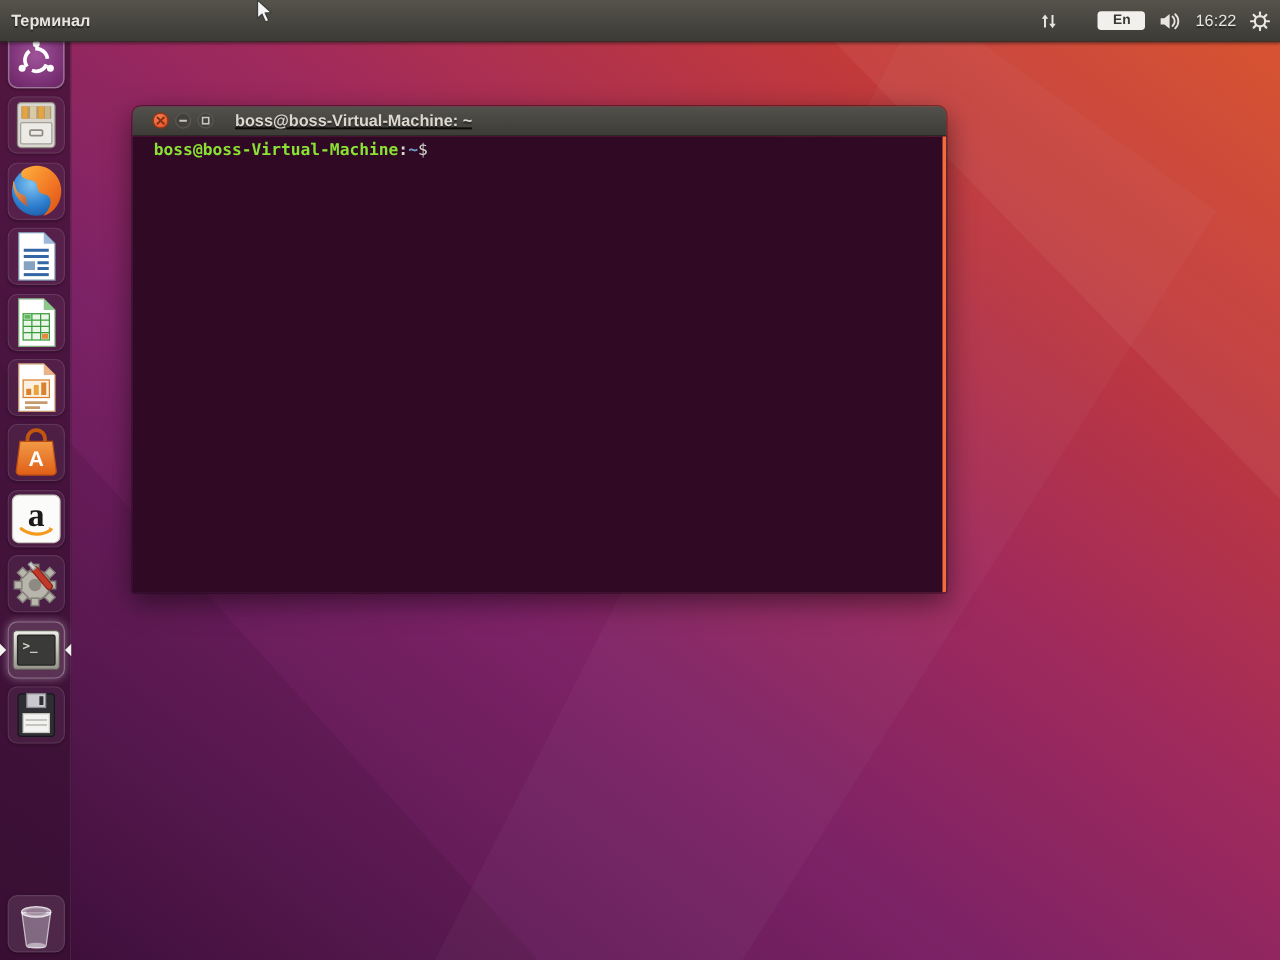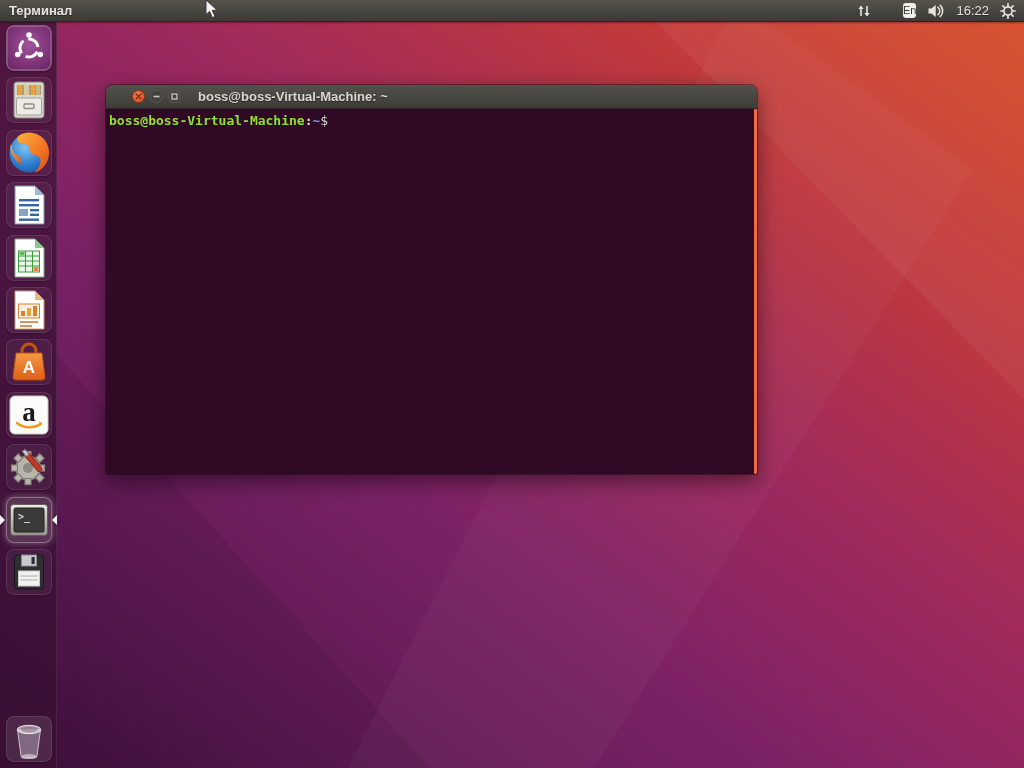--- a/index.html
+++ b/index.html
@@ -11,35 +11,35 @@
       #3f103c 0%, #5e1a55 18%, #7c2266 38%, #a02a5c 58%, #c23a3a 80%, #d84c24 100%);
   }
   
   .facet { position:absolute; inset:0; pointer-events:none; }
   .facet-1 { background:rgba(255,255,255,0.05); clip-path:polygon(62% 0, 100% 0, 100% 52%); }
   .facet-2 { background:rgba(0,0,0,0.07); clip-path:polygon(0 38%, 42% 100%, 0 100%); }
   .facet-3 { background:rgba(255,255,255,0.03); clip-path:polygon(34% 100%, 72% 0, 95% 22%, 58% 100%); }
 
   
   .top-panel {
-    position:absolute; top:0; left:0; width:1024px; height:22px; z-index:60;
+    position:absolute; top:0; left:0; width:1024px; height:34px; z-index:60;
     background:linear-gradient(#55534b, #3b3a35);
     border-bottom:1px solid #26251f;
     box-shadow:0 1px 2px rgba(0,0,0,0.35);
     display:flex; align-items:center; color:#e8e5df;
   }
   .panel-app-title {
     padding-left:9px; font-size:13px; font-weight:bold;
     text-shadow:0 1px 1px rgba(0,0,0,0.45);
   }
   .panel-tray { margin-left:auto; display:flex; align-items:center; gap:11px; padding-right:8px; }
   .tray-icon { display:flex; align-items:center; }
   .kb-badge {
-    background:#f2f0ec; color:#3a3935; font-size:11px; font-weight:normal;
-    border-radius:3px; padding:1px 0; line-height:13px;margin-left:20px;
+    background:#f2f0ec; color:#3a3935; font-size:11px; font-weight:bold;
+    border-radius:3px; padding:1px 12px; line-height:13px;margin-left:20px;
   }
   .panel-clock { font-size:13px; text-shadow:0 1px 1px rgba(0,0,0,0.4); }
 
   
   .launcher {
     position:absolute; top:22px; left:0; width:57px; height:746px; z-index:50;
     background:rgba(56,15,50,0.70);
     box-shadow:inset -1px 0 0 rgba(255,255,255,0.08);
     display:flex; flex-direction:column; align-items:center;
     padding-top:3px; gap:6.4px;
@@ -69,38 +69,38 @@
   
   .terminal-window {
     position:absolute; left:106px; top:85px; width:651px; height:389px; z-index:30;
     border-radius:7px 7px 2px 2px;
     box-shadow:0 7px 22px rgba(0,0,0,0.50), 0 0 0 1px rgba(0,0,0,0.35);
   }
   .titlebar {
     height:24px; border-radius:7px 7px 0 0;
     background:linear-gradient(#53514b, #3d3c37);
     border-bottom:1px solid #2a2925;
-    display:flex; align-items:center; padding:0 26px;
+    display:flex; align-items:center; padding:0 16px;text-decoration:underline;
   }
   .wm-btn {
     width:13px; height:13px; border-radius:50%; margin-right:5px;
     display:flex; align-items:center; justify-content:center;
   }
   .wm-close { background:radial-gradient(circle at 35% 30%, #f0creme, #df4f23); background:radial-gradient(circle at 35% 30%, #f07f52, #df4f23); border:1px solid #9c3312; }
   .wm-plain { background:#43413c; border:1px solid #5a5850; }
   .title-text {
     margin-left:12px; color:#dcd8d0; font-size:13px; font-weight:bold;
     text-shadow:0 1px 1px rgba(0,0,0,0.45);
     white-space:nowrap; overflow:hidden;
   }
   .terminal-body {
     position:relative; height:365px; background:#300a24; border-radius:0 0 2px 2px; overflow:hidden;
   }
   .prompt-line {
-    position:absolute; top:4px; left:3px;
+    position:absolute; top:4px; left:17px;
     font-family:"DejaVu Sans Mono", monospace; font-size:13px; font-weight:bold;
     white-space:pre;
   }
   .terminal-scrollbar {
     position:absolute; top:0; right:0; width:3px; height:100%;
     background:#f26c3e; border-radius:1px;
   }
 
   
   .mouse-cursor { position:absolute; left:205px; top:0; z-index:100; pointer-events:none; }

